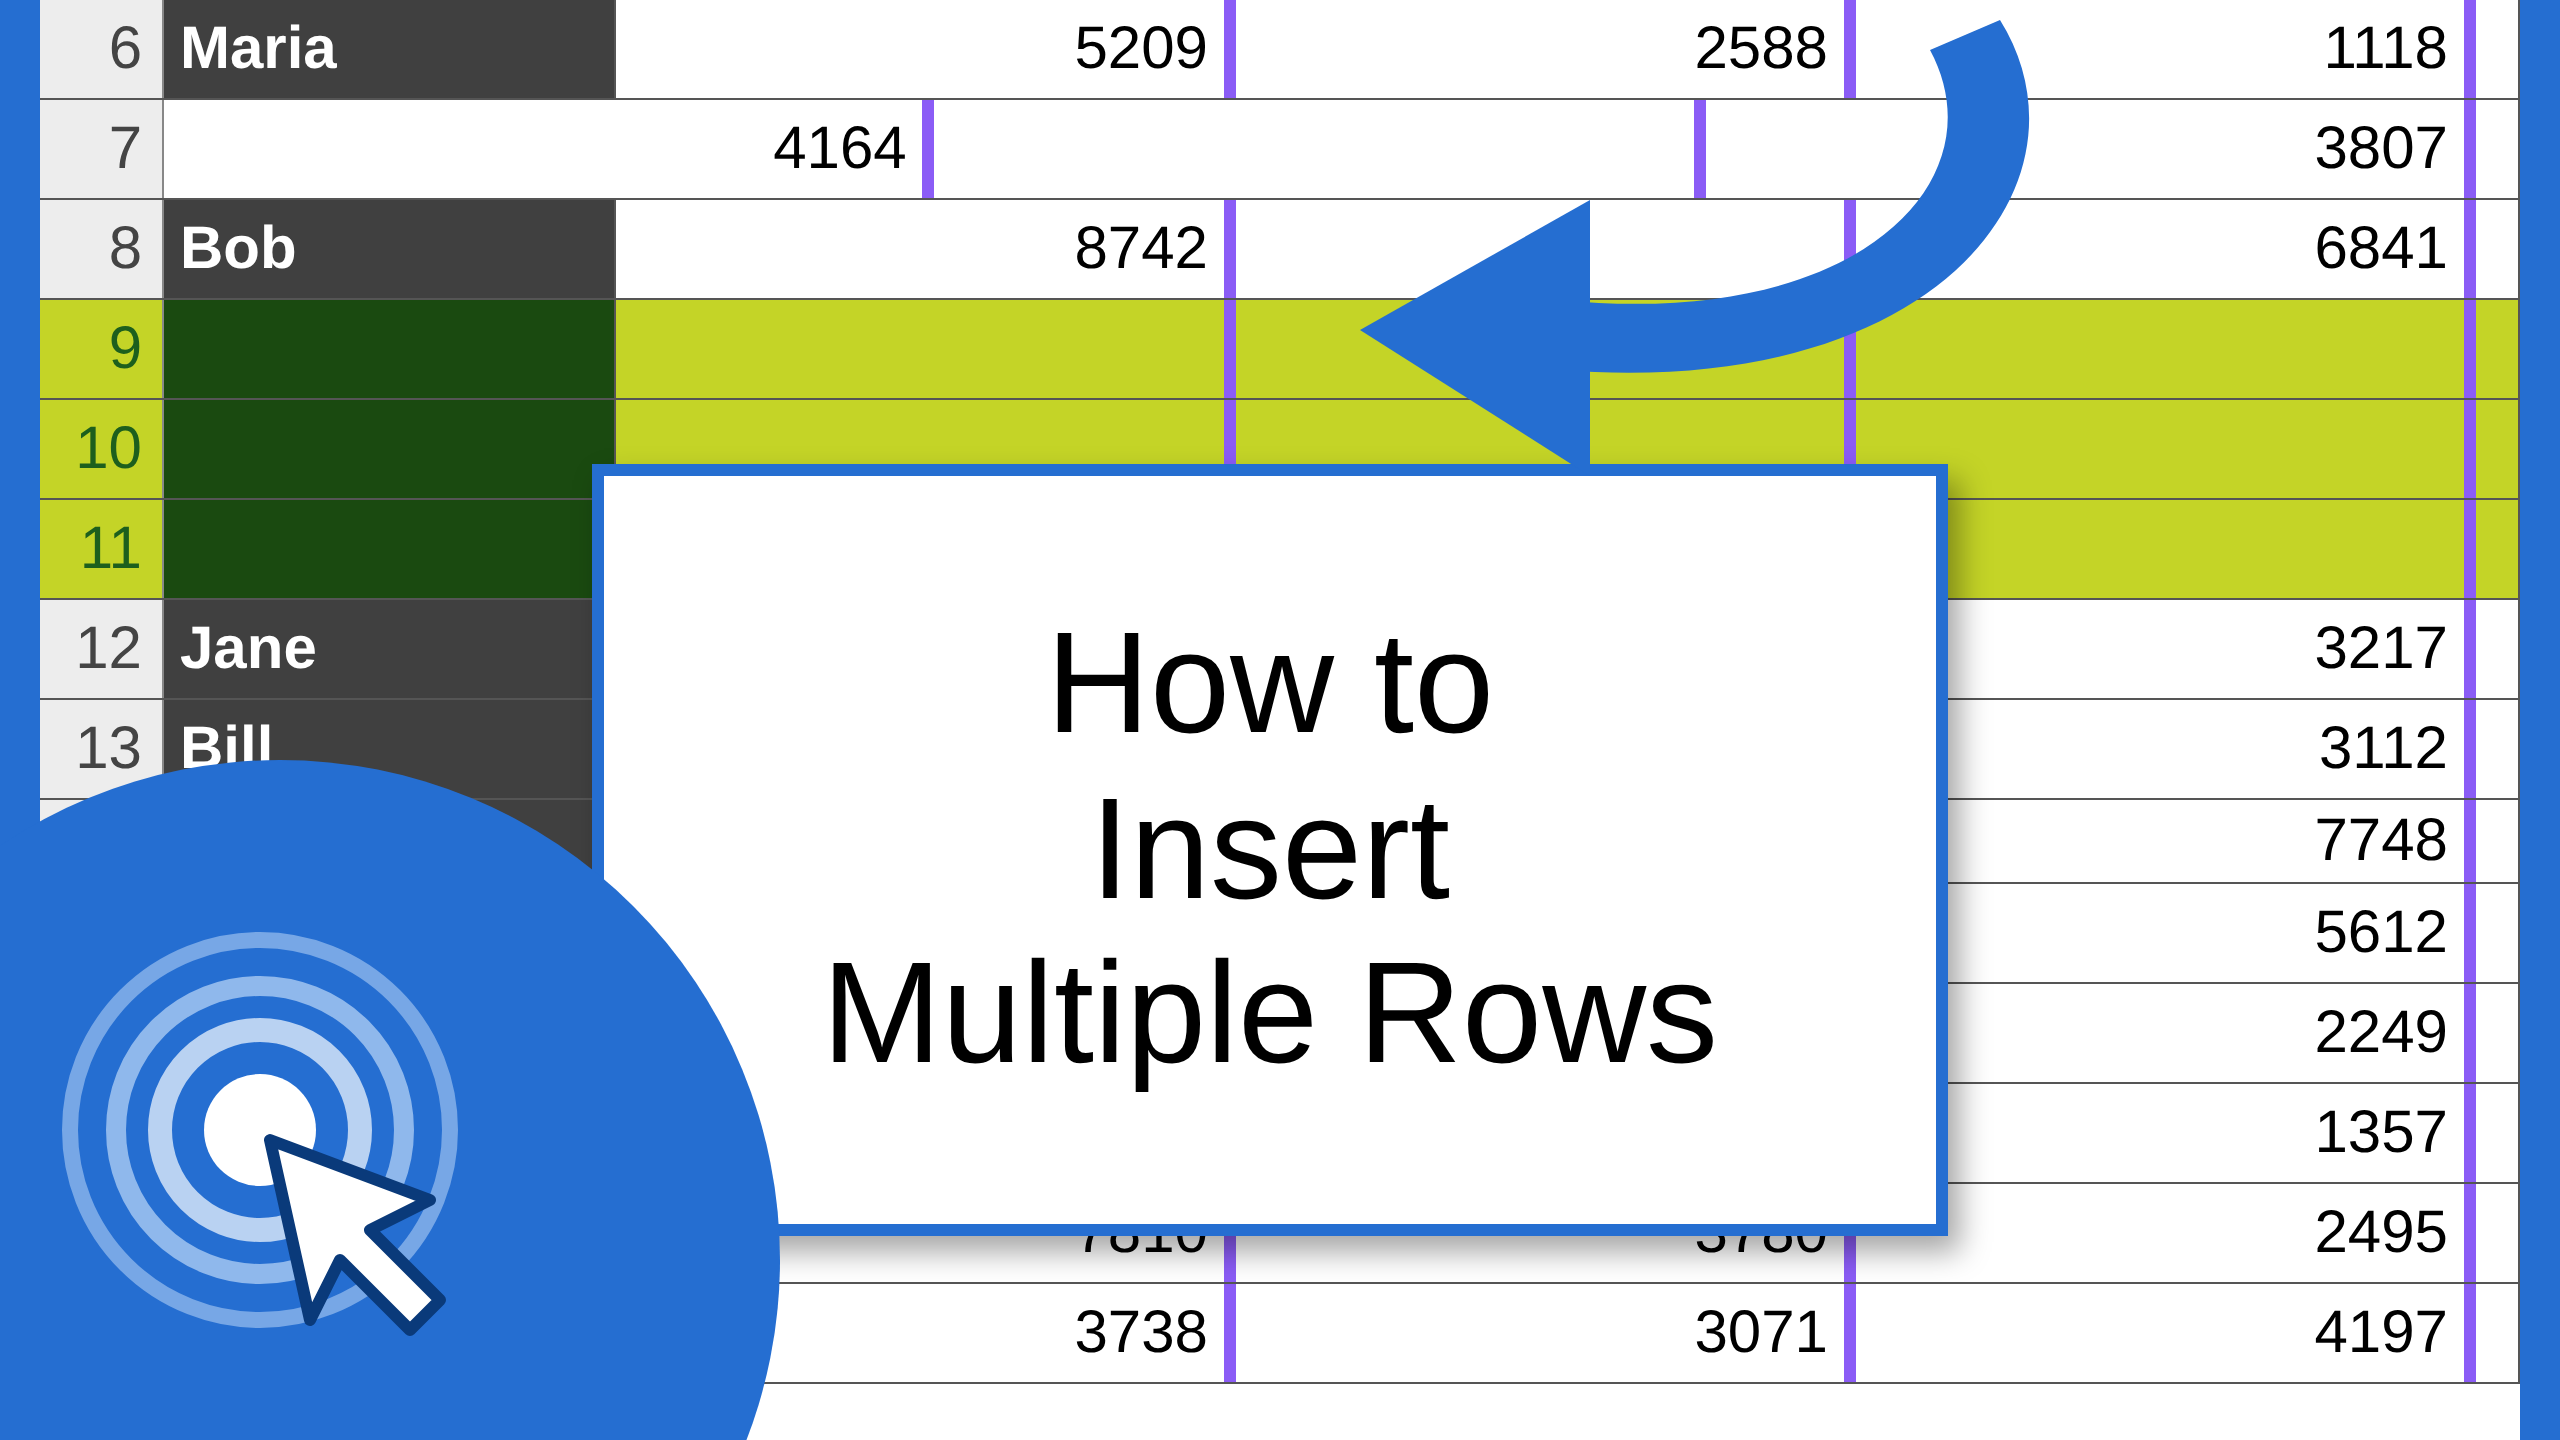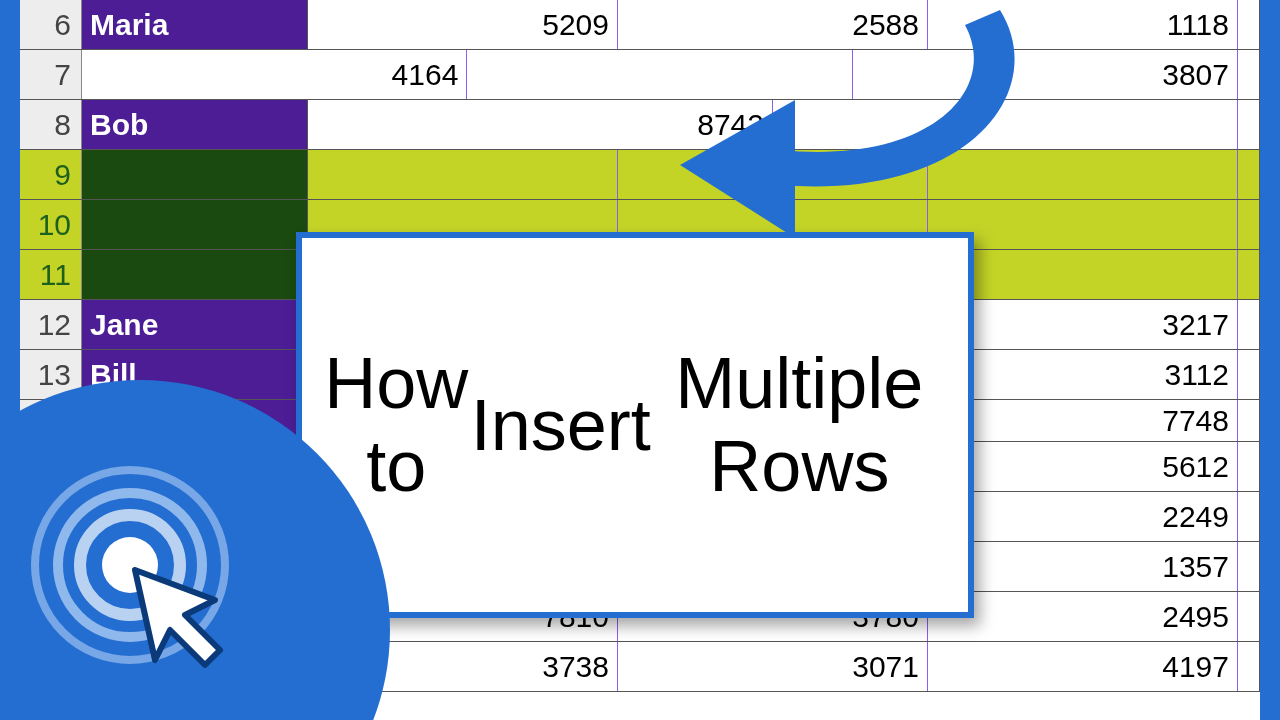--- a/index.html
+++ b/index.html
@@ -37,41 +37,41 @@
     padding-right: 10px;
     border-right: 1px solid #888;
   }
   .row.sel .rownum {
     background: #c4d427;
     color: #1d5f1d;
   }
   .namecell {
     width: 226px;
     flex: 0 0 226px;
-    background: #4c1d95;
+    background: #404040;
     color: #fff;
     font-weight: bold;
     font-size: 30px;
     display: flex;
     align-items: center;
     padding-left: 8px;
     border-right: 1px solid #555;
   }
   .row.sel .namecell {
     background: #1a4a10;
   }
   .numcell {
     flex: 1;
     color: #000;
     font-size: 30px;
     display: flex;
     align-items: center;
     justify-content: flex-end;
     padding-right: 8px;
-    border-right: 1px solid #8b5cf6;
+    border-right: 6px solid #8b5cf6;
   }
   .row.sel .numcell {
     background: #c4d427;
   }
   .endcell {
     width: 22px;
     flex: 0 0 22px;
     border-right: 1px solid #555;
   }
   .row.sel .endcell {
@@ -80,21 +80,21 @@
   .card {
     position: absolute;
     left: 296px;
     top: 232px;
     width: 678px;
     height: 386px;
     background: #fff;
     border: 6px solid #256ed1;
     box-shadow: 6px 8px 14px rgba(0,0,0,0.35);
     display: flex;
-    flex-direction: row;
+    flex-direction: column;
     align-items: center;
     justify-content: center;
     font-size: 72px;
     color: #000;
     line-height: 1.15;
     text-align: center;
     padding: 20px;
   }
   .corner {
     position: absolute;
@@ -139,20 +139,21 @@
       <div class="numcell">4164</div>
       <div class="numcell"></div>
       <div class="numcell">3807</div>
       <div class="endcell"></div>
     </div>
     <div class="row">
       <div class="rownum">8</div>
       <div class="namecell">Bob</div>
       <div class="numcell">8742</div>
       <div class="numcell"></div>
+      <div class="numcell">6841</div>
       <div class="endcell"></div>
     </div>
     <div class="row sel">
       <div class="rownum">9</div>
       <div class="namecell"></div>
       <div class="numcell"></div>
       <div class="numcell"></div>
       <div class="numcell"></div>
       <div class="endcell"></div>
     </div>

